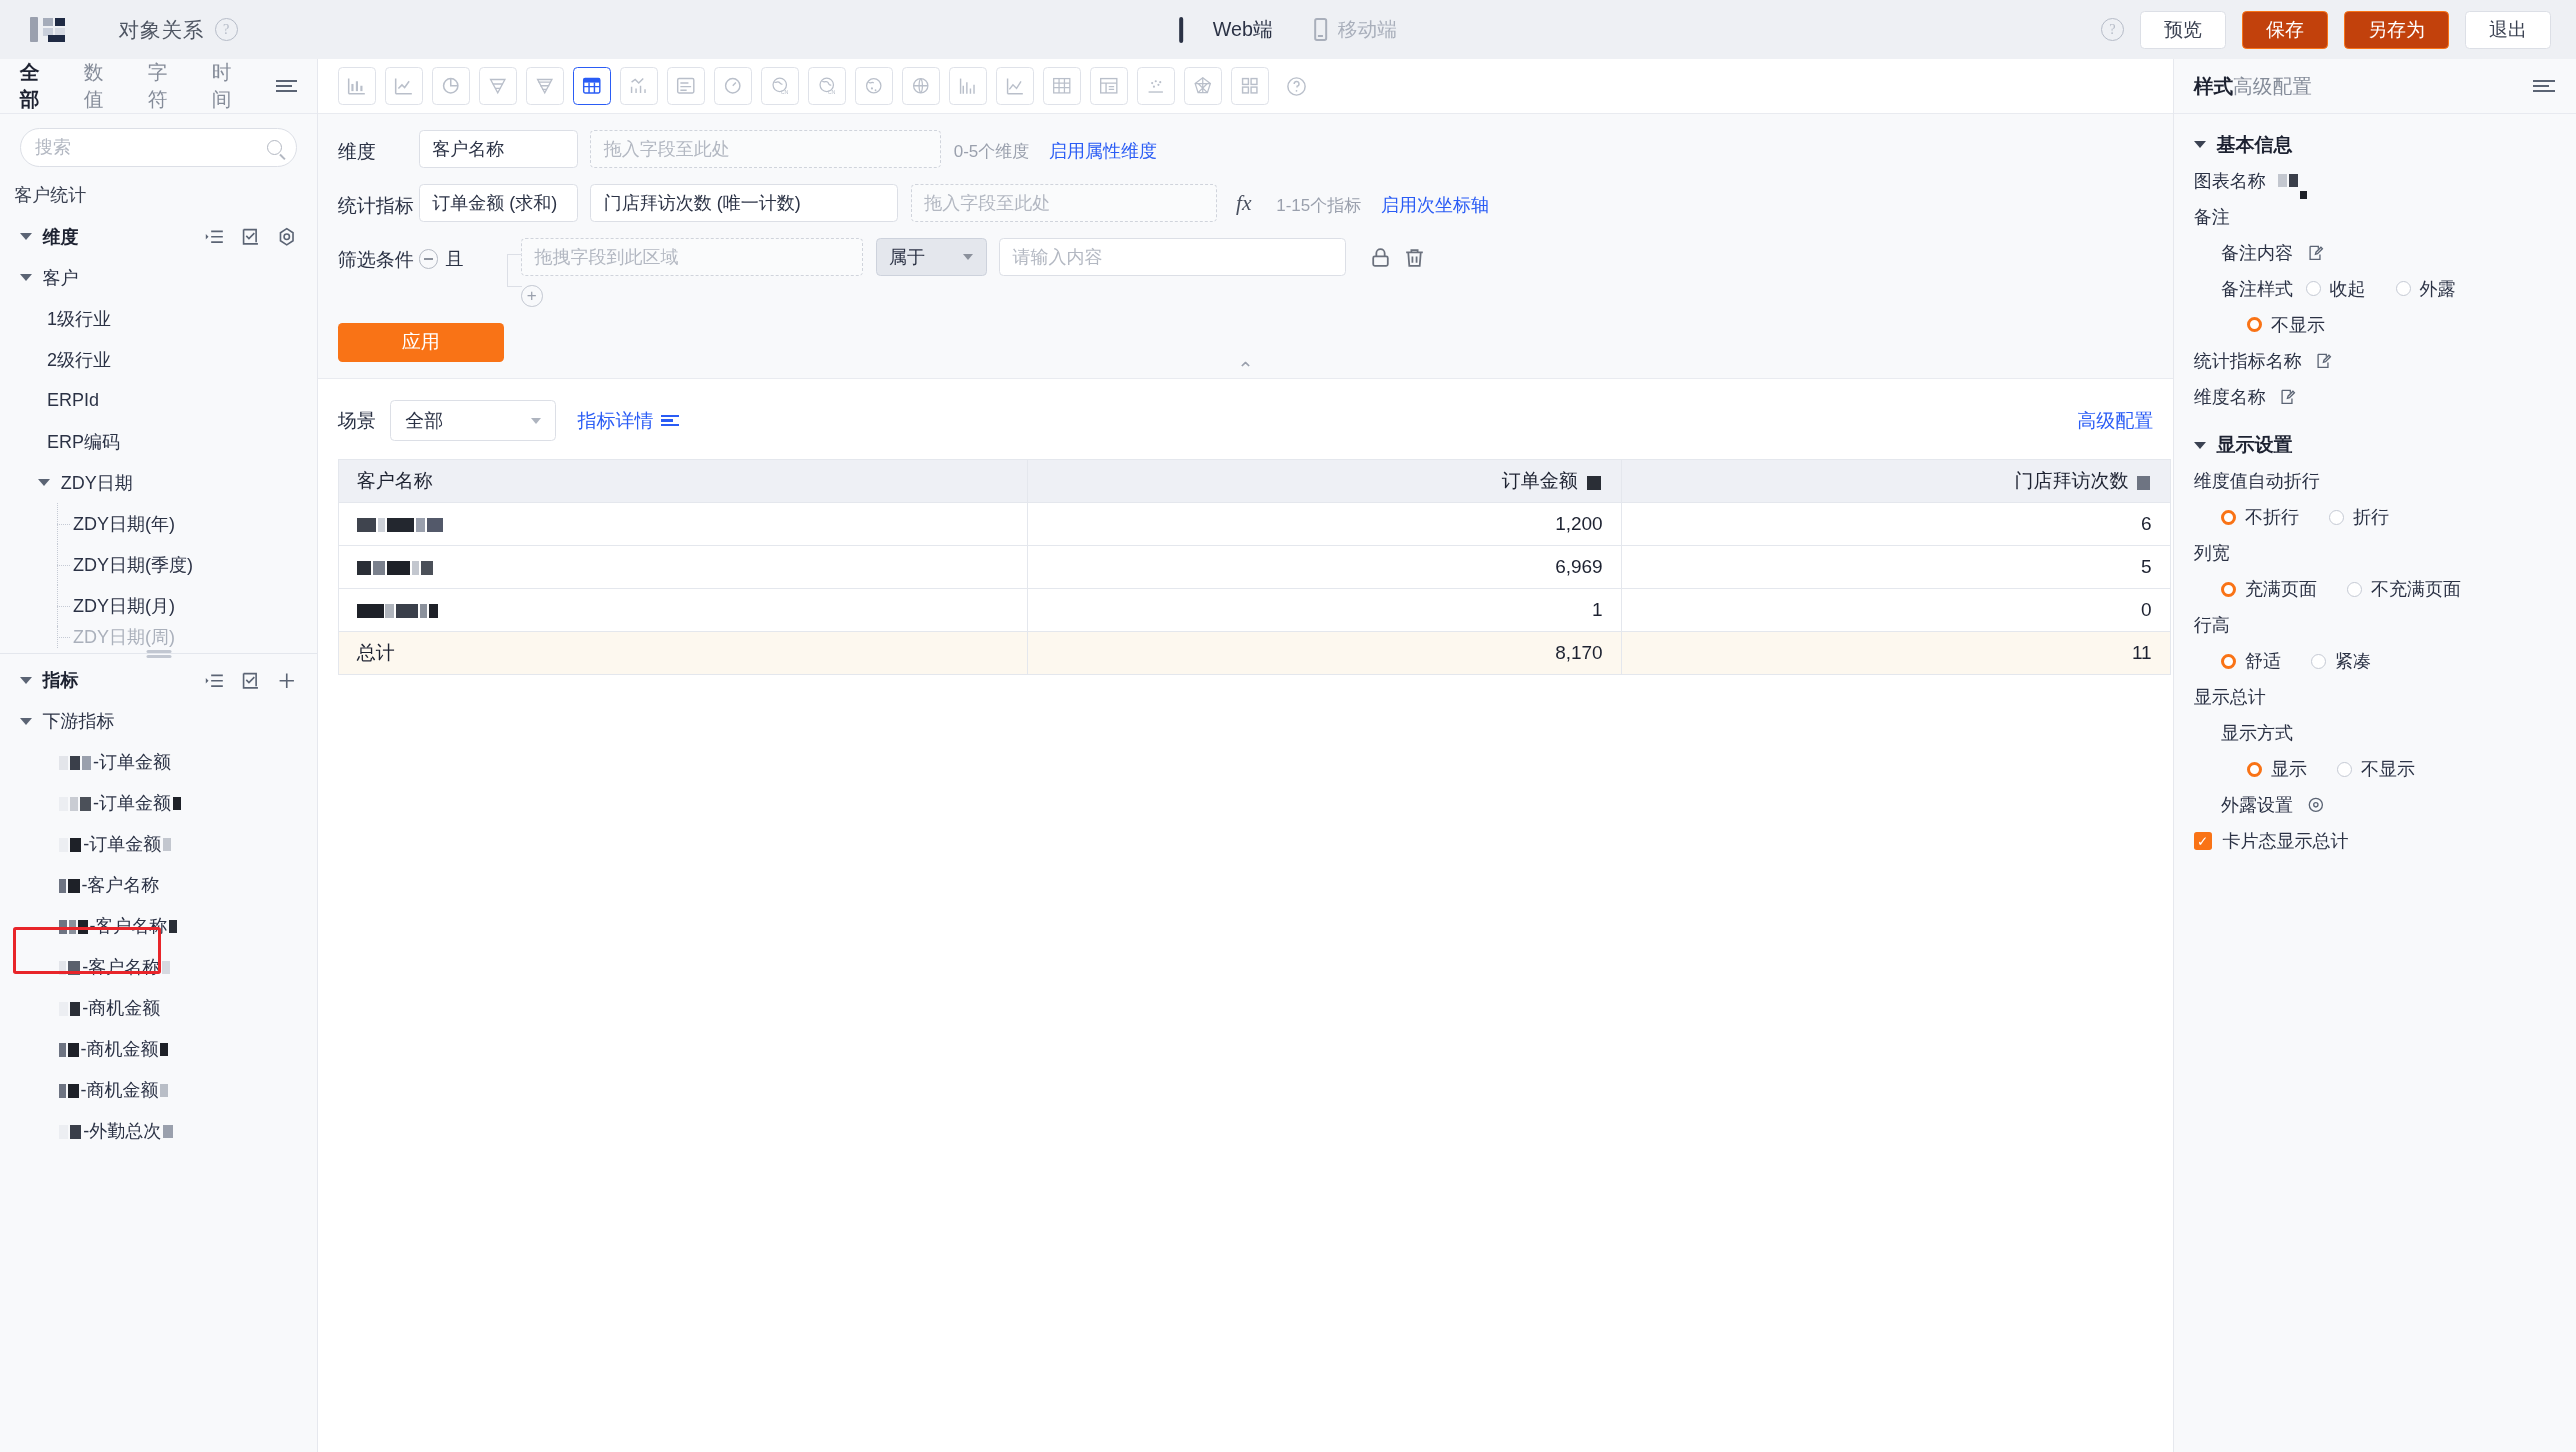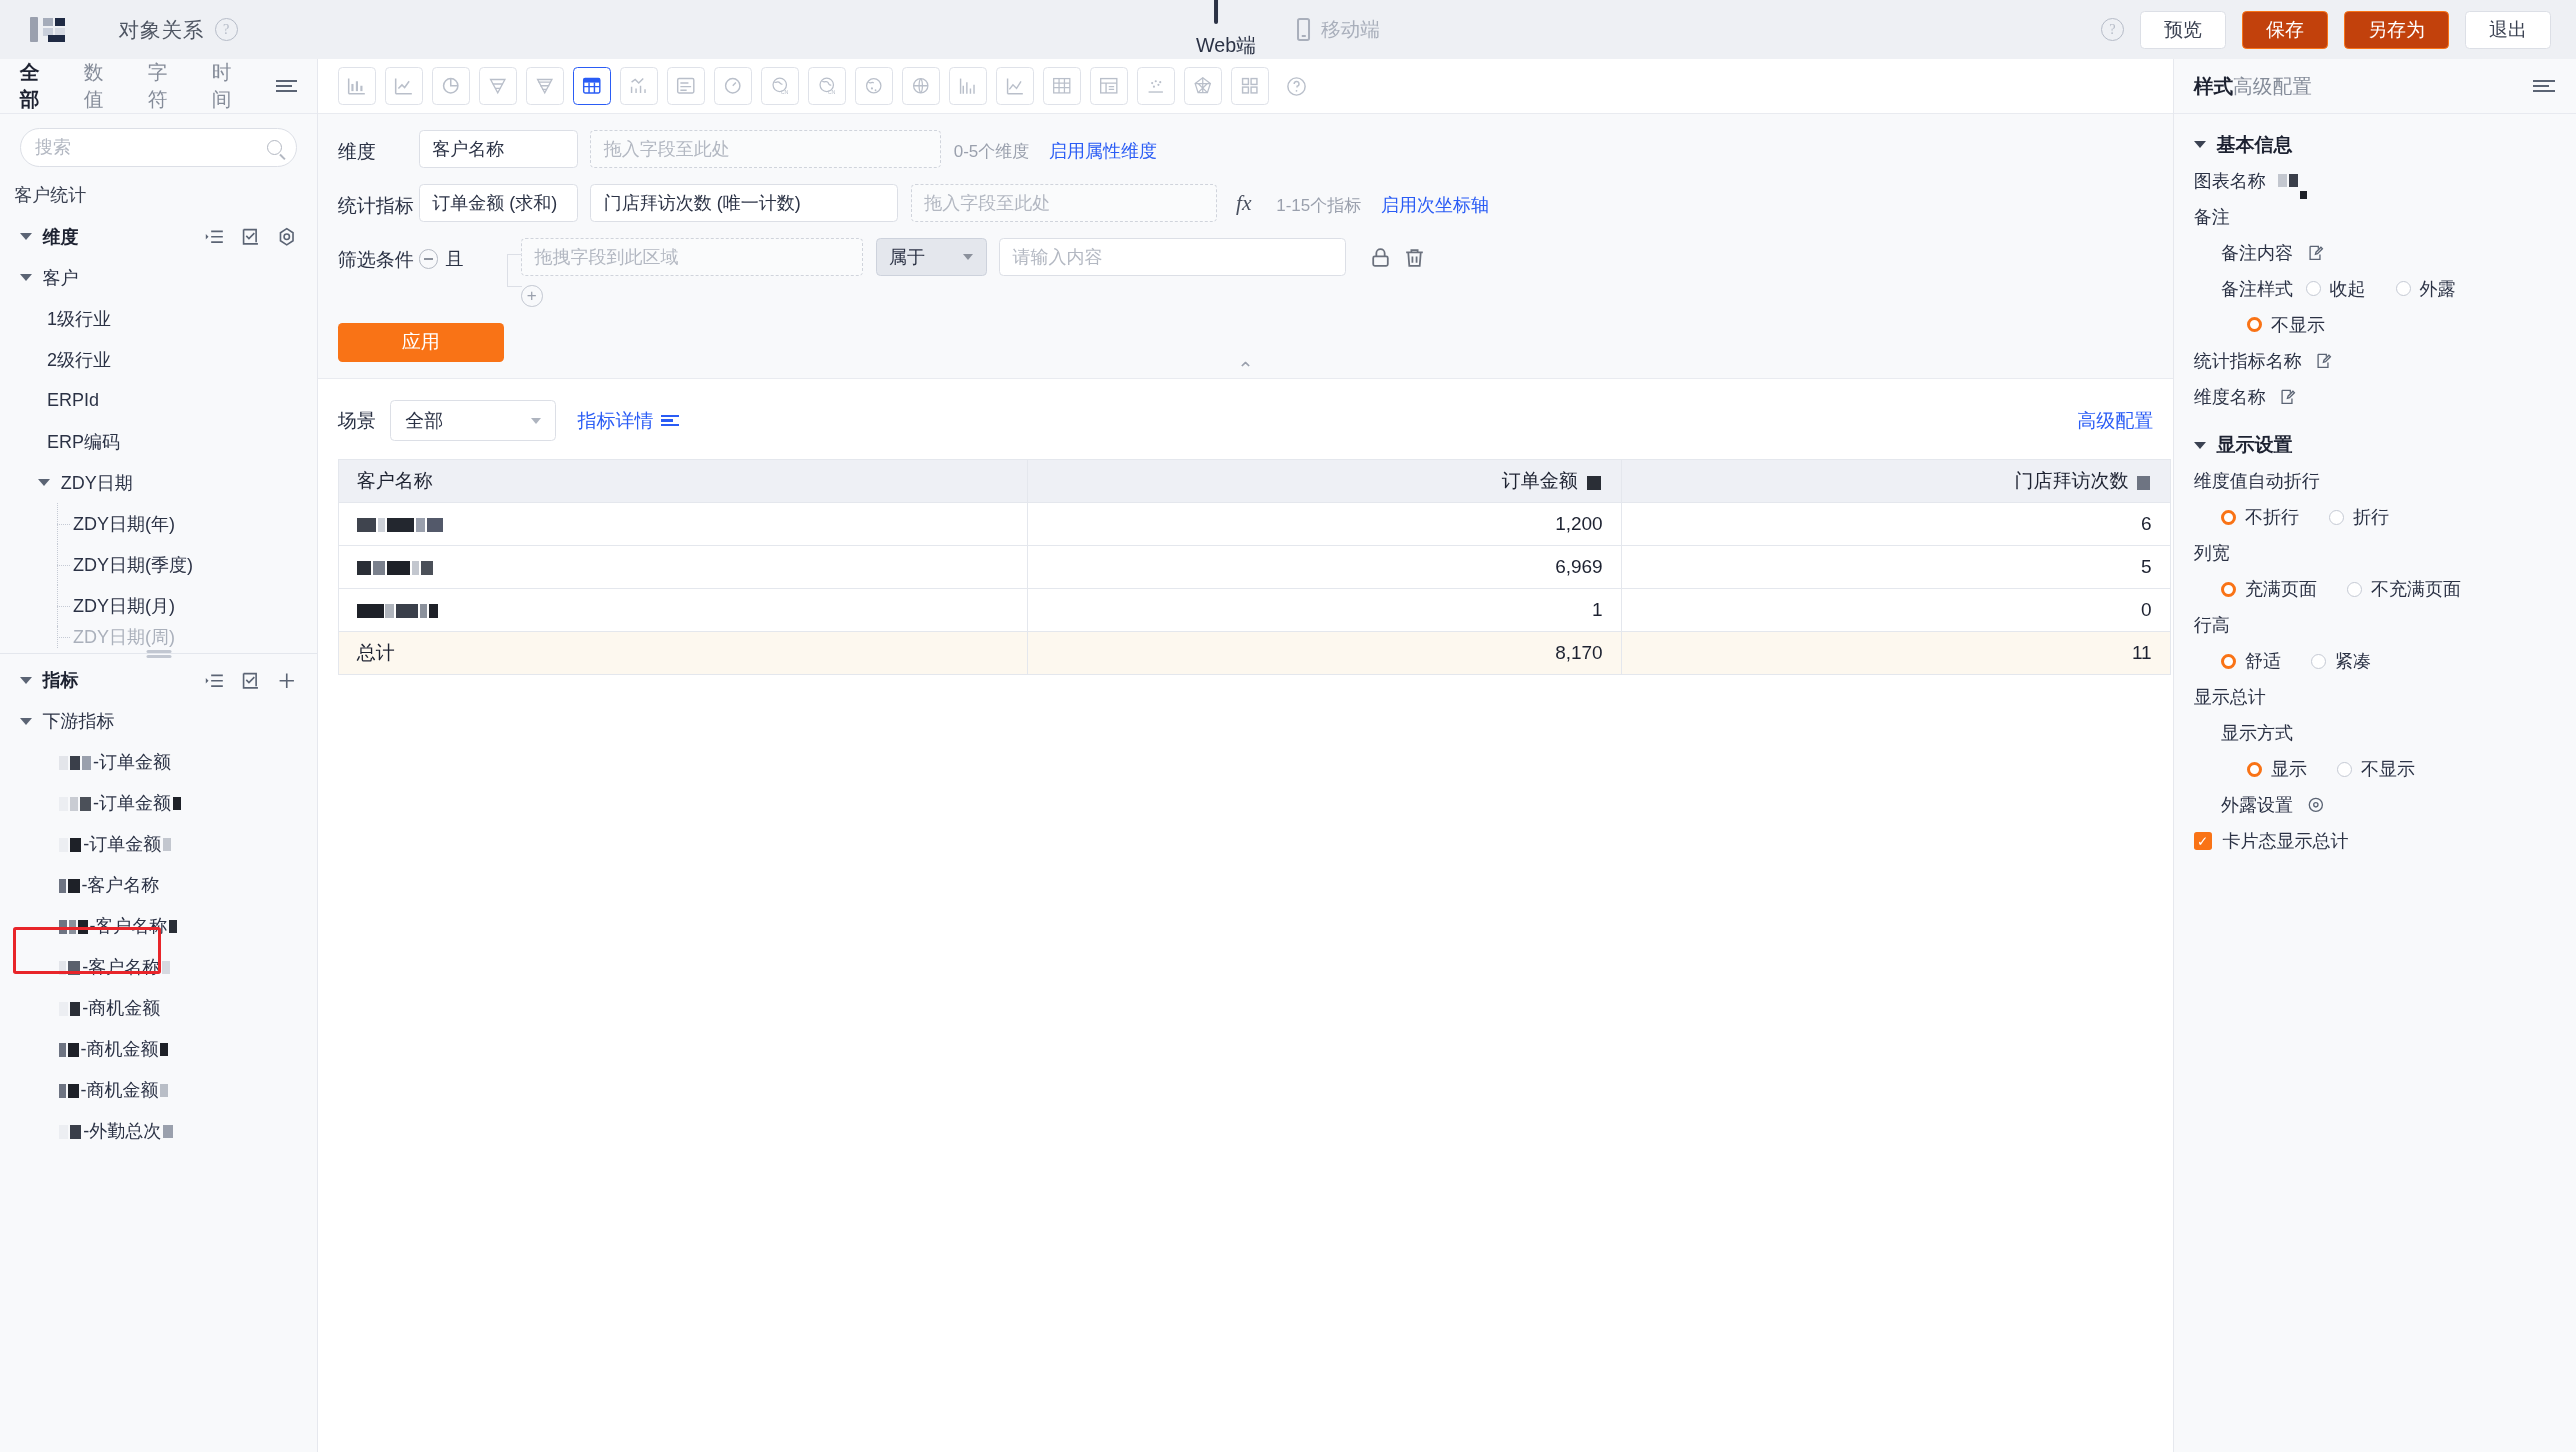--- a/index.html
+++ b/index.html
@@ -32,21 +32,21 @@
   .help-circle {
     width: 23px; height: 23px; border: 1.4px solid #b6bcc8; border-radius: 50%;
     color: #b6bcc8; font-size: 14.3px; display: inline-flex; align-items: center;
     justify-content: center; font-family: "Liberation Serif", serif;
   }
   .device-switch {
     position: absolute; left: 50%; transform: translateX(-50%);
     display: flex; align-items: center; gap: 41px;
   }
   .device-opt { display:flex; align-items:center; gap: 10.7px; font-size: 19.7px; cursor: pointer; }
-  .device-opt.active { color: #2b3245; flex-direction: column; }
+  .device-opt.active { color: #2b3245; }
   .device-opt.inactive { color: #a9afbb; }
   .icon-monitor { width: 23px; height: 21.5px; position: relative; }
   .icon-monitor .scr { width: 23px; height: 17px; border: 2px solid currentColor; border-radius: 2.7px; }
   .icon-monitor .stand { width: 2.1px; height: 3.6px; background: currentColor; margin: 0 auto; }
   .icon-monitor .base { width: 11.6px; height: 2px; background: currentColor; margin: 0 auto; }
   .icon-phone { width: 13.4px; height: 22.4px; border: 2px solid currentColor; border-radius: 2.7px; position: relative; }
   .icon-phone:after { content:''; position:absolute; bottom:2.2px; left:50%; transform: translateX(-50%); width:4.5px; height:1.8px; background: currentColor; }
 
   .topbar-right { margin-left: auto; display: flex; align-items: center; gap: 16px; margin-right: 25px; }
   .btn {

